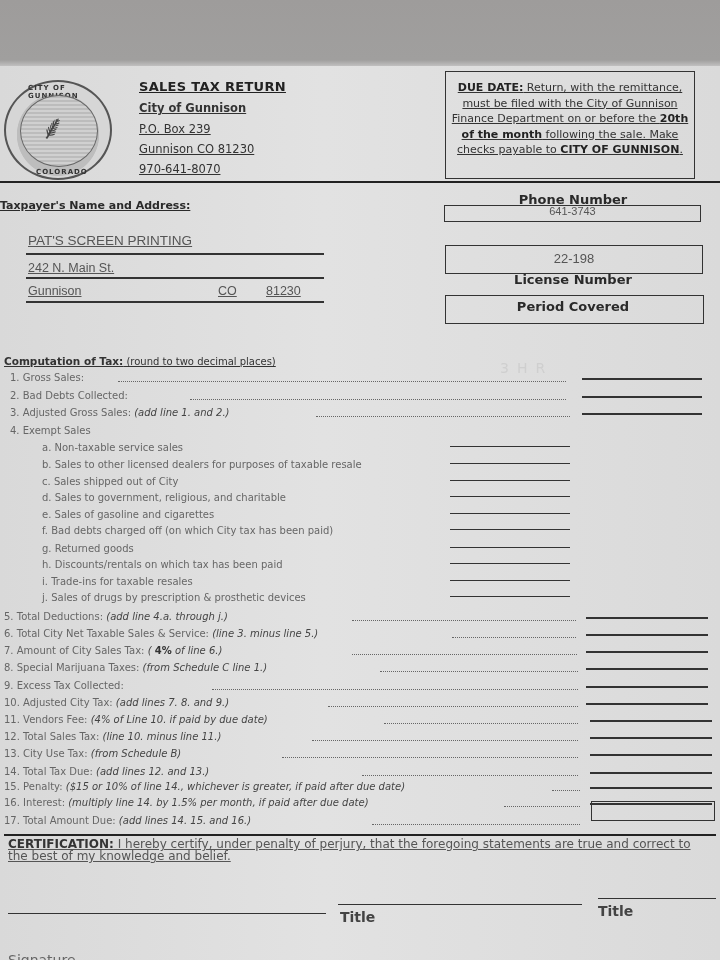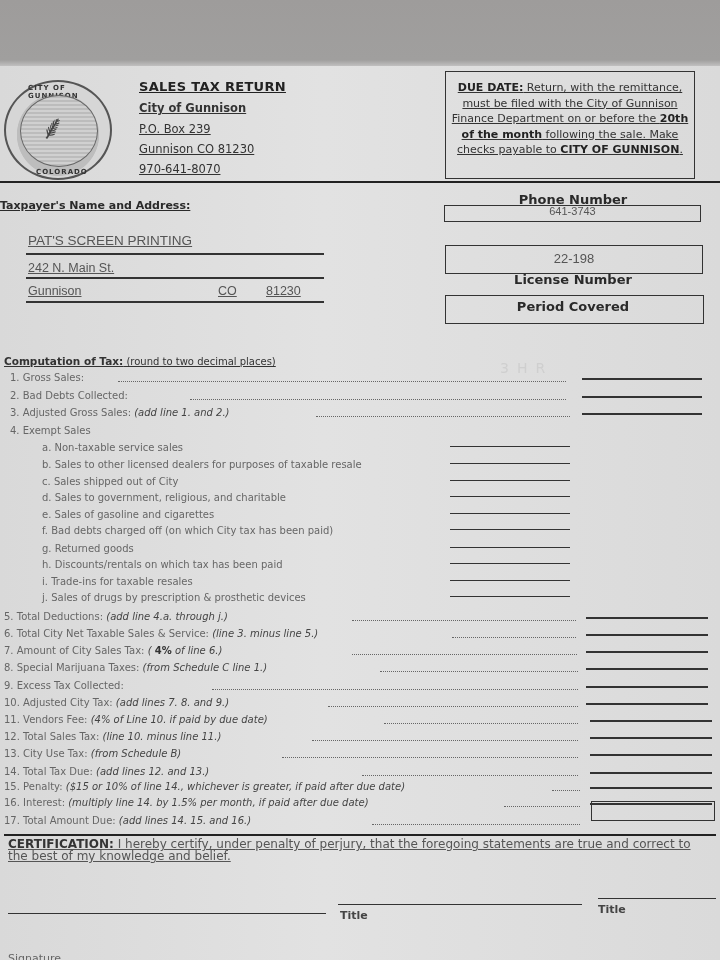--- a/index.html
+++ b/index.html
@@ -44,21 +44,21 @@
     .comp-title { left: 4px; top: 355px; font-size: 10px; color: #333; }
     .comp-title b { font-size: 10.5px; }
     .line { position: absolute; font-size: 10px; color: #666; white-space: nowrap; }
     .line i { color: #444; }
     .dot { position: absolute; height: 0; border-top: 1px dotted #666; }
     .sol { position: absolute; height: 1.5px; background: #333; }
     .sub { position: absolute; height: 1.2px; background: #333; }
     .total-box { position: absolute; left: 591px; top: 801px; width: 124px; height: 20px; border: 1.5px solid #333; box-sizing: border-box; }
     .cert { left: 8px; top: 838px; width: 700px; font-size: 12px; color: #555; line-height: 12px; }
     .cert b { color: #333; }
-    .sig-lbl { position: absolute; font-size: 11px; color: #444; }
+    .sig-lbl { position: absolute; font-size: 14px; color: #444; }
     .ghost { position: absolute; left: 500px; top: 360px; font-size: 14px; color: #cfcfcf; letter-spacing: 8px; }
   </style>
 </head>
 <body>
 
 <div class="paper"></div>
 
 <div class="seal">
   <div class="arc-top">CITY OF GUNNISON</div>
   <div class="inner"></div>

